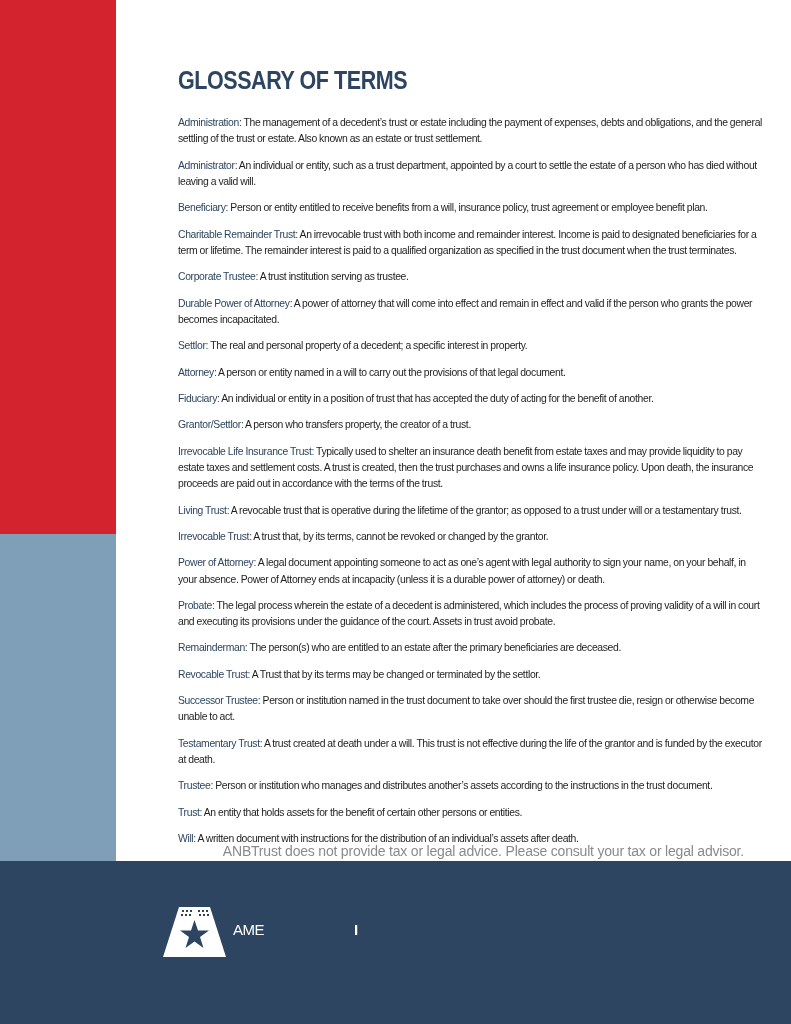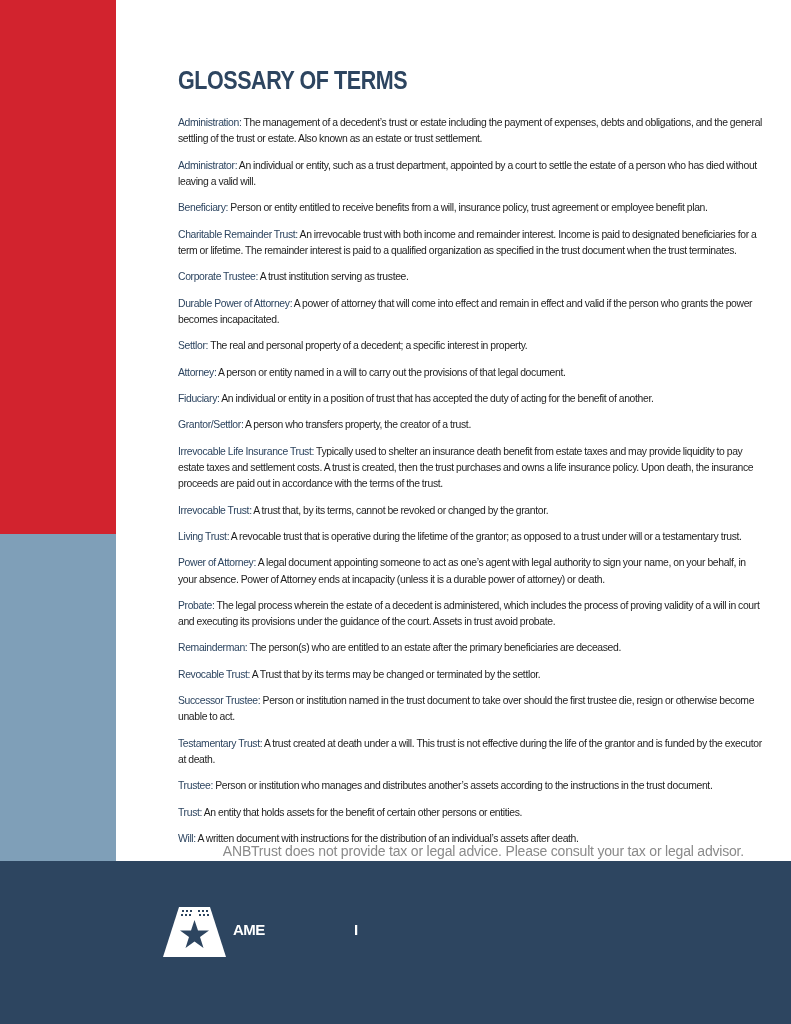--- a/index.html
+++ b/index.html
@@ -41,21 +41,21 @@
     }
     .disclaimer {
       position: absolute; right: 47px; top: 843px;
       font-size: 14px; color: #8a8a8a; letter-spacing: -0.2px;
     }
     .logo {
       position: absolute; left: 163px; top: 907px; width: 63px; height: 50px;
     }
     .logo-text {
       position: absolute; left: 233px; top: 921px;
-      font-weight: bold; font-size: 15px; color: #ffffff; letter-spacing: -0.5px;
+      font-weight: normal; font-size: 15px; color: #ffffff; letter-spacing: -0.5px;
     }
     .logo-text-2 {
       position: absolute; left: 354px; top: 921px;
       font-weight: bold; font-size: 15px; color: #ffffff;
     }
   </style>
 </head>
 <body>
 
 <div class="bar-red"></div>
@@ -68,22 +68,22 @@
       <p class="entry"><span class="term">Administrator:</span><span> An individual or entity, such as a trust department, appointed by a court to settle the estate of a person who has died without leaving a valid will.</span></p>
       <p class="entry"><span class="term">Beneficiary:</span><span> Person or entity entitled to receive benefits from a will, insurance policy, trust agreement or employee benefit plan.</span></p>
       <p class="entry"><span class="term">Charitable Remainder Trust:</span><span> An irrevocable trust with both income and remainder interest. Income is paid to designated beneficiaries for a term or lifetime. The remainder interest is paid to a qualified organization as specified in the trust document when the trust terminates.</span></p>
       <p class="entry"><span class="term">Corporate Trustee:</span><span> A trust institution serving as trustee.</span></p>
       <p class="entry"><span class="term">Durable Power of Attorney:</span><span> A power of attorney that will come into effect and remain in effect and valid if the person who grants the power becomes incapacitated.</span></p>
       <p class="entry"><span class="term">Settlor:</span><span> The real and personal property of a decedent; a specific interest in property.</span></p>
       <p class="entry"><span class="term">Attorney:</span><span> A person or entity named in a will to carry out the provisions of that legal document.</span></p>
       <p class="entry"><span class="term">Fiduciary:</span><span> An individual or entity in a position of trust that has accepted the duty of acting for the benefit of another.</span></p>
       <p class="entry"><span class="term">Grantor/Settlor:</span><span> A person who transfers property, the creator of a trust.</span></p>
       <p class="entry"><span class="term">Irrevocable Life Insurance Trust:</span><span> Typically used to shelter an insurance death benefit from estate taxes and may provide liquidity to pay estate taxes and settlement costs. A trust is created, then the trust purchases and owns a life insurance policy. Upon death, the insurance proceeds are paid out in accordance with the terms of the trust.</span></p>
+      <p class="entry"><span class="term">Living Trust:</span><span> A revocable trust that is operative during the lifetime of the grantor; as opposed to a trust under will or a testamentary trust.</span></p>
       <p class="entry"><span class="term">Irrevocable Trust:</span><span> A trust that, by its terms, cannot be revoked or changed by the grantor.</span></p>
-      <p class="entry"><span class="term">Living Trust:</span><span> A revocable trust that is operative during the lifetime of the grantor; as opposed to a trust under will or a testamentary trust.</span></p>
       <p class="entry"><span class="term">Power of Attorney:</span><span> A legal document appointing someone to act as one’s agent with legal authority to sign your name, on your behalf, in your absence. Power of Attorney ends at incapacity (unless it is a durable power of attorney) or death.</span></p>
       <p class="entry"><span class="term">Probate:</span><span> The legal process wherein the estate of a decedent is administered, which includes the process of proving validity of a will in court and executing its provisions under the guidance of the court. Assets in trust avoid probate.</span></p>
       <p class="entry"><span class="term">Remainderman:</span><span> The person(s) who are entitled to an estate after the primary beneficiaries are deceased.</span></p>
       <p class="entry"><span class="term">Revocable Trust:</span><span> A Trust that by its terms may be changed or terminated by the settlor.</span></p>
       <p class="entry"><span class="term">Successor Trustee:</span><span> Person or institution named in the trust document to take over should the first trustee die, resign or otherwise become unable to act.</span></p>
       <p class="entry"><span class="term">Testamentary Trust:</span><span> A trust created at death under a will. This trust is not effective during the life of the grantor and is funded by the executor at death.</span></p>
       <p class="entry"><span class="term">Trustee:</span><span> Person or institution who manages and distributes another’s assets according to the instructions in the trust document.</span></p>
       <p class="entry"><span class="term">Trust:</span><span> An entity that holds assets for the benefit of certain other persons or entities.</span></p>
       <p class="entry"><span class="term">Will:</span><span> A written document with instructions for the distribution of an individual’s assets after death.</span></p>
     </div>

